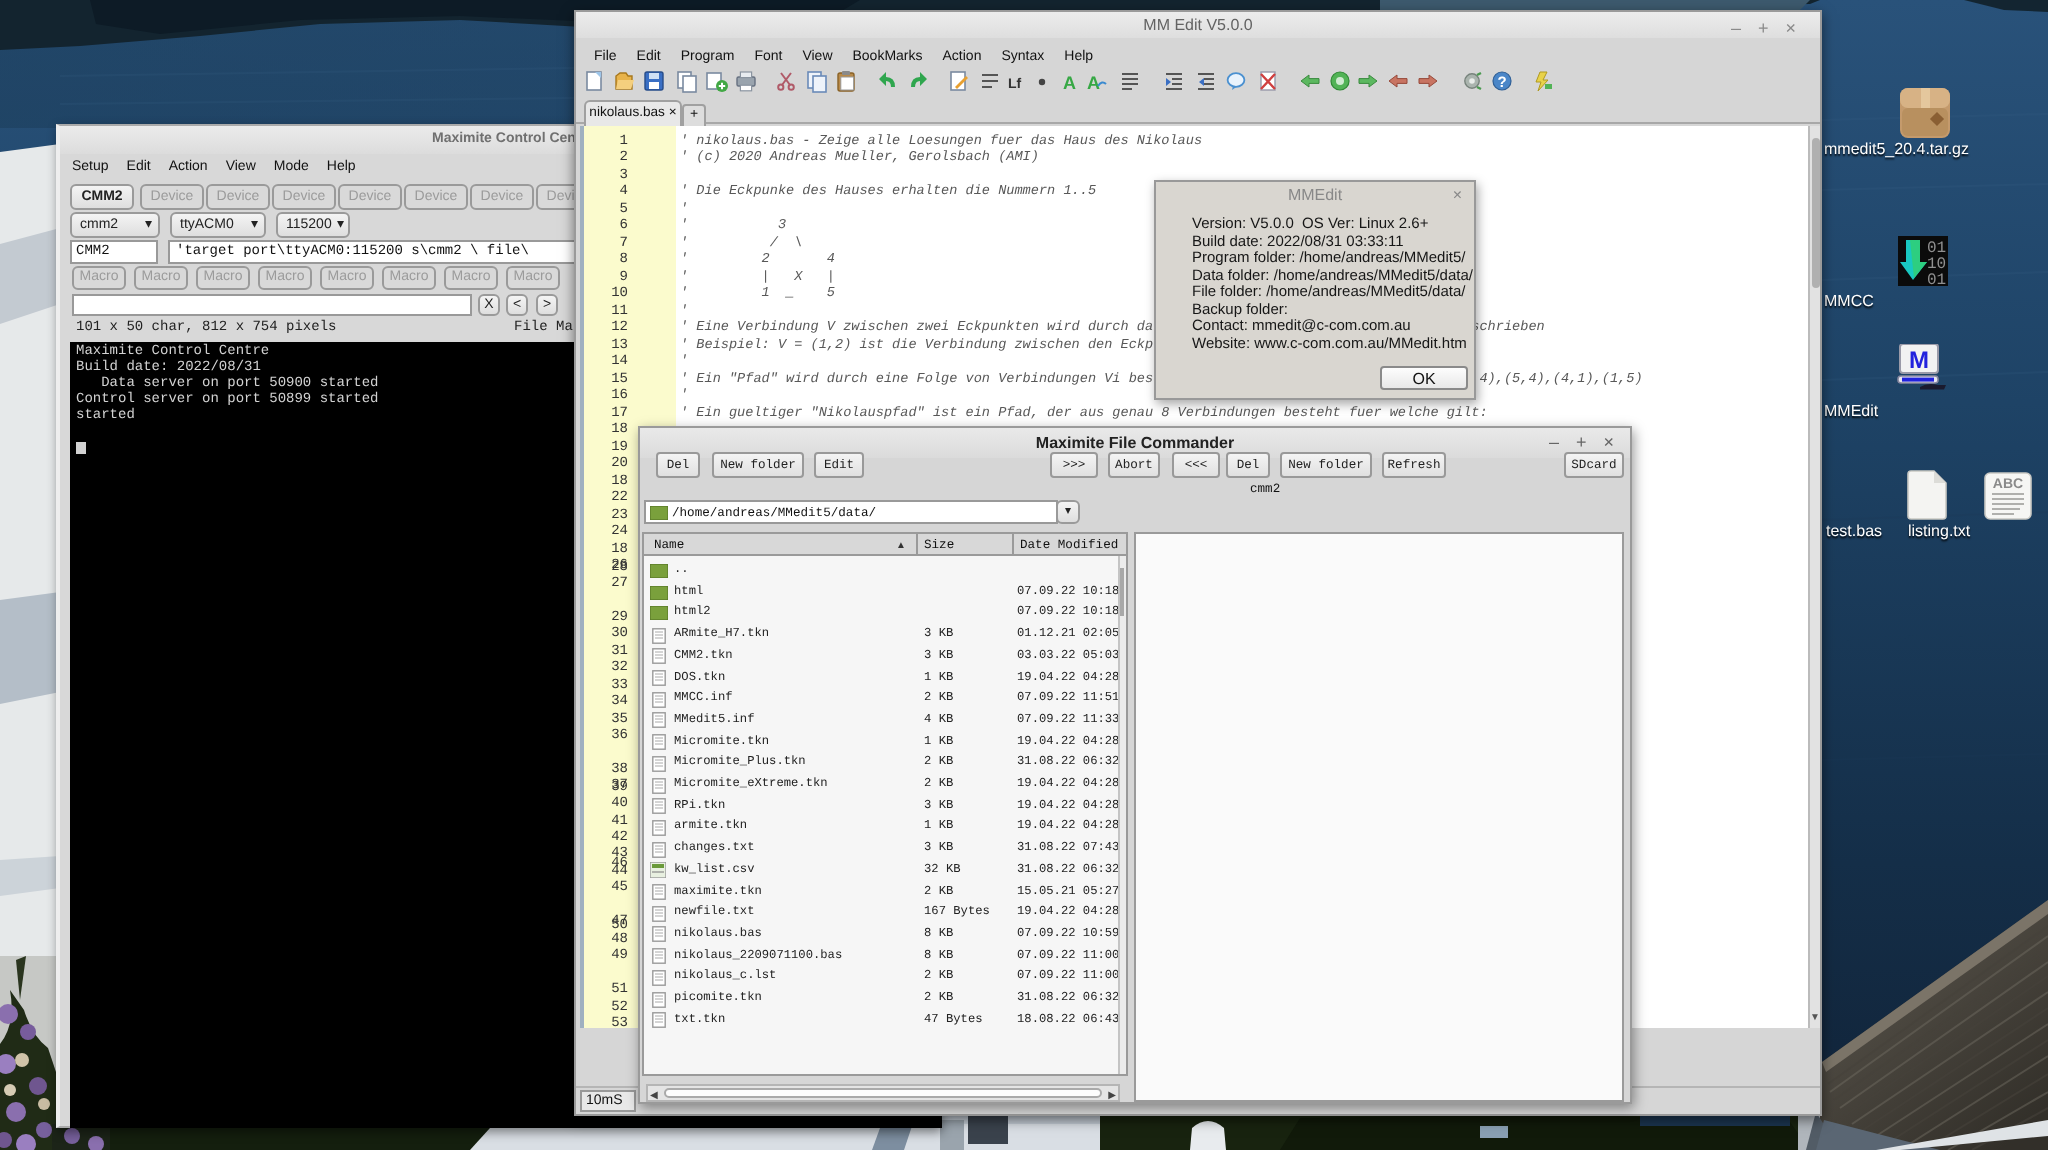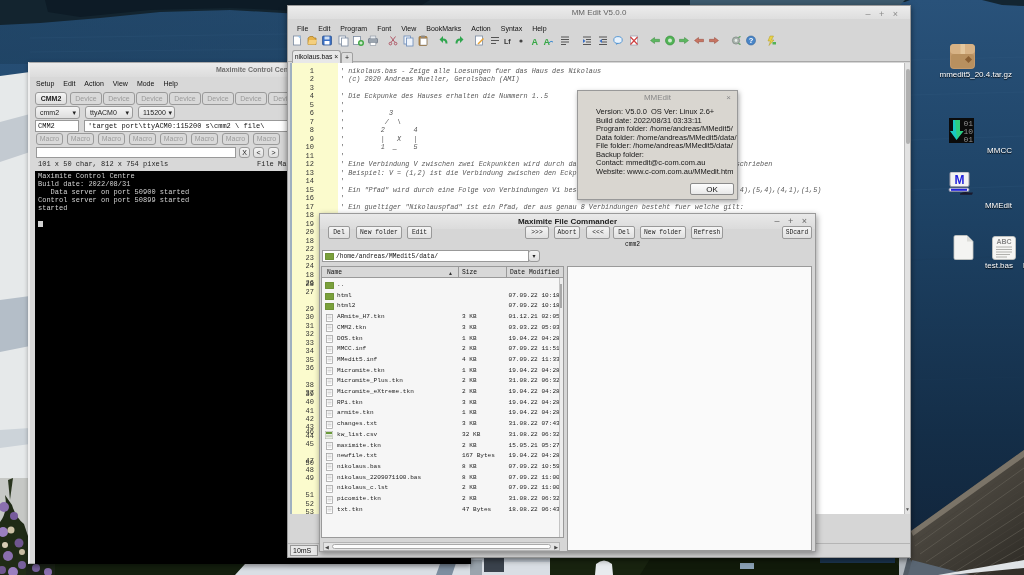--- a/index.html
+++ b/index.html
@@ -22,21 +22,21 @@
 #code{position:absolute;left:50px;top:57px;width:566px;height:451px;background:#fff;overflow:hidden}
 .ln{position:absolute;left:0;width:22px;font-family:"Liberation Mono",monospace;font-size:7px;color:#333;line-height:8.49px;white-space:pre;text-align:right}
 .cl{position:absolute;left:2px;font-family:"Liberation Mono",monospace;font-size:6.8px;font-style:italic;color:#585858;line-height:8.49px;white-space:pre}
 
 #fc{position:absolute;left:319px;top:213px;width:497px;height:339px;background:#d6d6d6;border:1px solid #9a9a9a;box-sizing:border-box;box-shadow:1px 2px 6px rgba(0,0,0,.4)}
 #fc .title{position:absolute;left:0;top:0;width:100%;height:15px;background:linear-gradient(#e9e9e9,#dbdbdb);color:#222;font-size:8px;font-weight:bold;text-align:center;line-height:15px}
 .fbtn{position:absolute;top:12px;height:13px;background:linear-gradient(#f4f4f4,#e0e0e0);border:1px solid #999;border-radius:2px;font-family:"Liberation Mono",monospace;font-size:6.3px;line-height:11px;text-align:center;color:#222;box-sizing:border-box}
 .frow{position:absolute;left:0;width:100%;height:10.7px;font-family:"Liberation Mono",monospace;font-size:6.1px;color:#222;line-height:10.7px;white-space:nowrap}
 
 #dlg{position:absolute;left:577px;top:90px;width:161px;height:110px;background:#d9d6d0;border:1px solid #999;box-sizing:border-box;box-shadow:1px 2px 5px rgba(0,0,0,.35)}
-.dlabel{position:absolute;color:#fff;font-size:8px;text-align:right;text-shadow:0 1px 1px #000;white-space:nowrap}
+.dlabel{position:absolute;color:#fff;font-size:8px;text-align:left;text-shadow:0 1px 1px #000;white-space:nowrap}
 </style></head>
 <body>
 <div id="desk">
 
 <svg class="abs" width="1024" height="575" style="left:0;top:0">
  <defs>
   <linearGradient id="water" x1="0" y1="0" x2="0" y2="1">
    <stop offset="0" stop-color="#29527a"></stop>
    <stop offset="0.35" stop-color="#1e4366"></stop>
    <stop offset="0.75" stop-color="#142e48"></stop>

